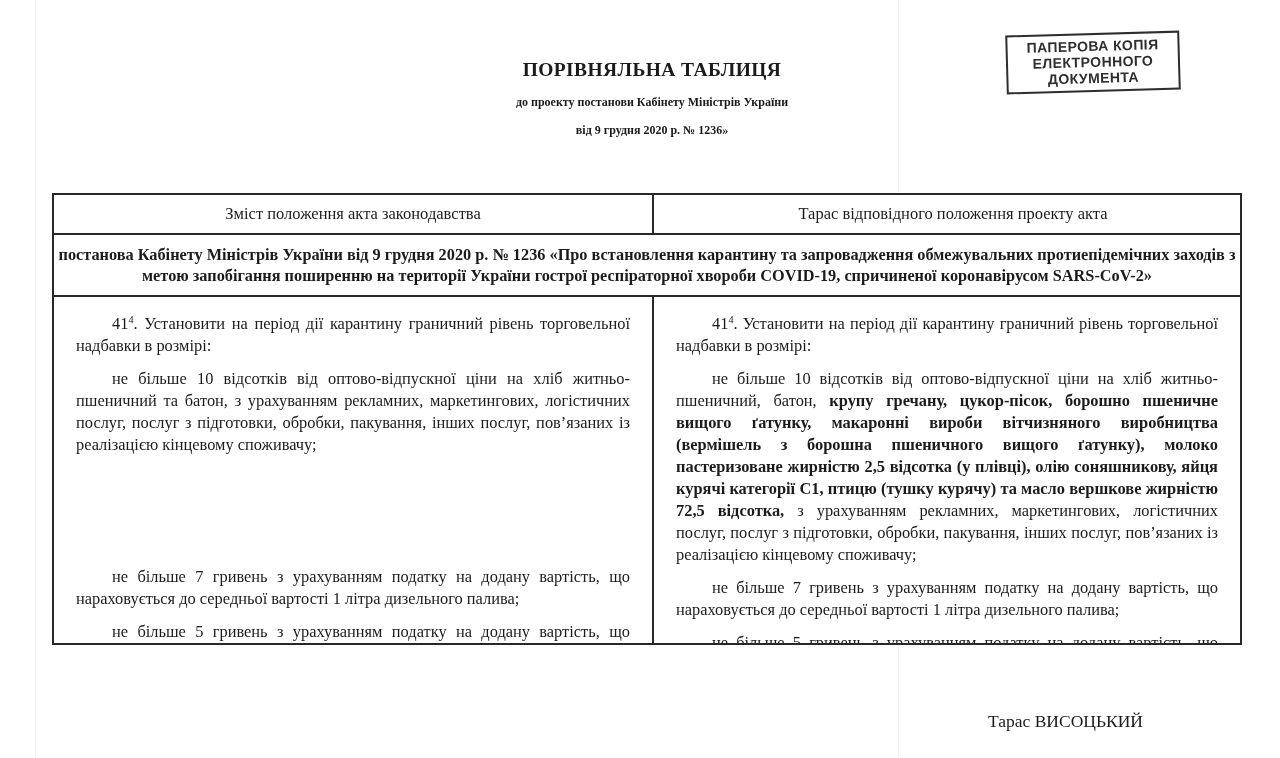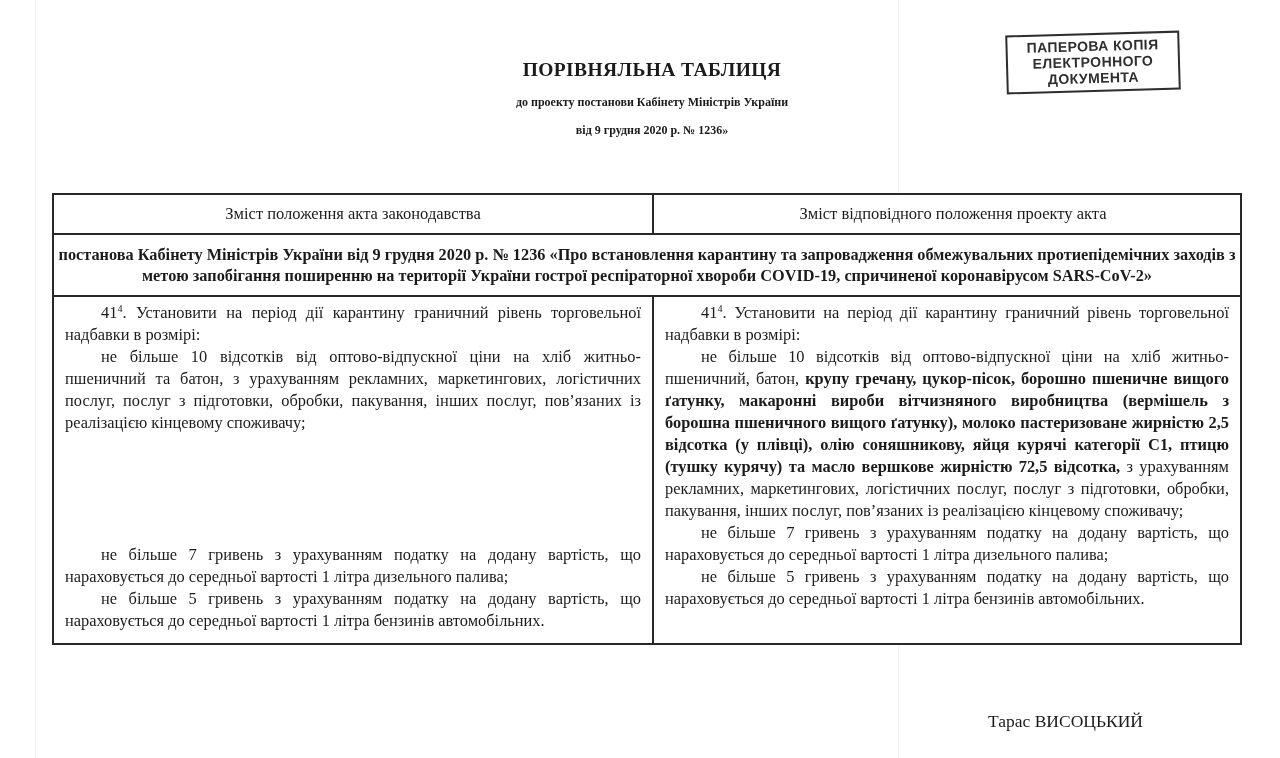--- a/index.html
+++ b/index.html
@@ -60,21 +60,21 @@
     text-align:center; padding:2px 0;
   }
   .tbody { display:grid; grid-template-columns:600px 1fr; height:346px; }
   .cell {
     padding:5px 11px 0 11px;
     font-size:16.4px; line-height:22px;
     text-align:justify;
     overflow:hidden;
   }
   .cell.left { border-right:2px solid #282828; }
-  .cell p { margin:0; text-indent:36px; }
+  .cell p { margin:11px; text-indent:36px; }
   .cell p.gap-before { margin-top:110px; }
   .cell b { font-weight:bold; }
 
   
   .signature-block {
     position:absolute; left:62px; top:689px;
     font-weight:bold; font-size:17.5px; line-height:26px;
   }
   .signature-name {
     position:absolute; left:988px; top:711px;
@@ -97,21 +97,21 @@
 
   <div class="stamp">
     <div>ПАПЕРОВА КОПІЯ</div>
     <div>ЕЛЕКТРОННОГО</div>
     <div>ДОКУМЕНТА</div>
   </div>
 
   <div class="doc-table">
     <div class="thead">
       <div class="th left">Зміст положення акта законодавства</div>
-      <div class="th">Зміст відповідного положення проекту акта</div>
+      <div class="th">Тарас відповідного положення проекту акта</div>
     </div>
     <div class="act-row">постанова Кабінету Міністрів України від 9 грудня 2020 р. № 1236 «Про встановлення карантину та запровадження обмежувальних протиепідемічних заходів з метою запобігання поширенню на території України гострої респіраторної хвороби COVID-19, спричиненої коронавірусом SARS-CoV-2»</div>
     <div class="tbody">
       <div class="cell left">
         <p><span>41</span><sup class="sup4">4</sup><span>. Установити на період дії карантину граничний рівень торговельної надбавки в розмірі:</span></p>
         <p>не більше 10 відсотків від оптово-відпускної ціни на хліб житньо-пшеничний та батон, з урахуванням рекламних, маркетингових, логістичних послуг, послуг з підготовки, обробки, пакування, інших послуг, пов’язаних із реалізацією кінцевому споживачу;</p>
         <p class="gap-before">не більше 7 гривень з урахуванням податку на додану вартість, що нараховується до середньої вартості 1 літра дизельного палива;</p>
         <p>не більше 5 гривень з урахуванням податку на додану вартість, що нараховується до середньої вартості 1 літра бензинів автомобільних.</p>
       </div>
       <div class="cell">

